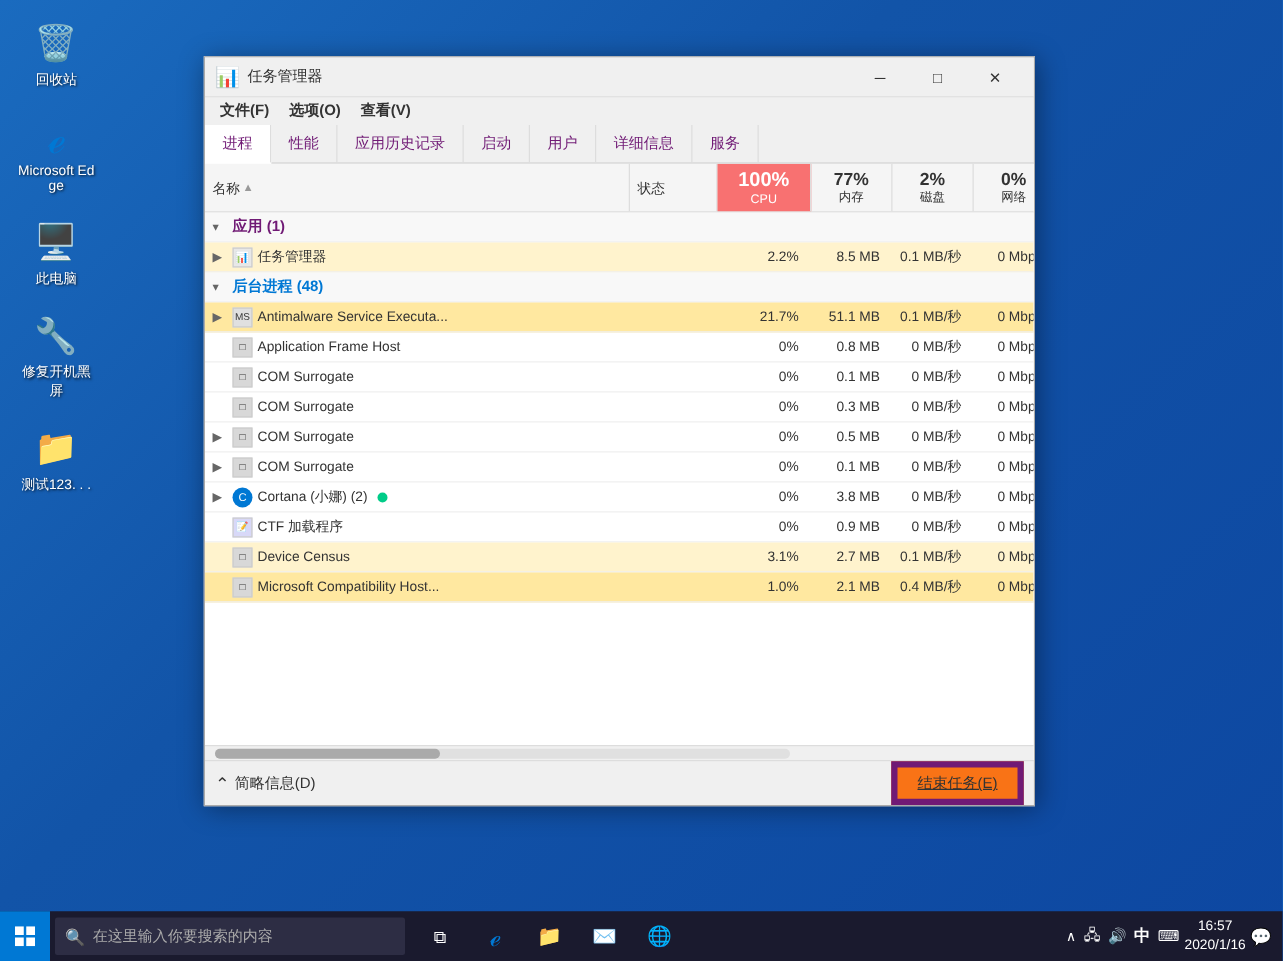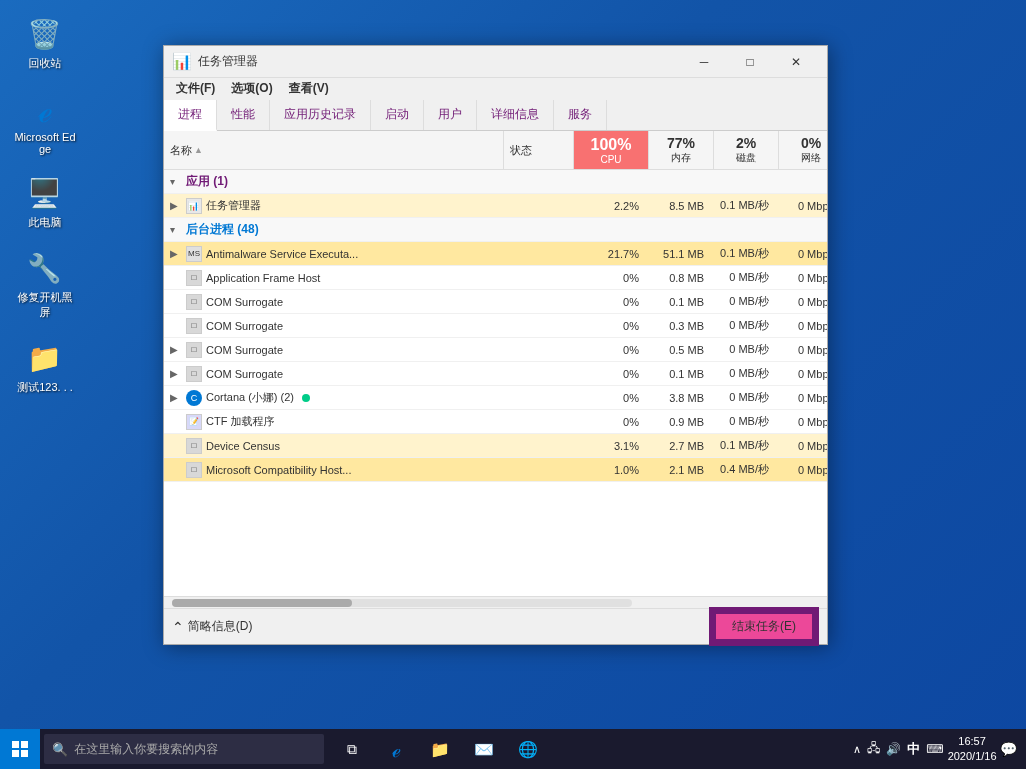--- a/index.html
+++ b/index.html
@@ -326,25 +326,26 @@
       display: flex;
       align-items: center;
       gap: 4px;
       font-size: 12px;
       color: #333;
       cursor: pointer;
     }
     .end-task-btn {
       margin-left: auto;
       padding: 4px 16px;
-      background: #ec4899;
-      border: 7px solid #701a75;
+      background: #f97316;
+      border: 5px solid #701a75;
       font-size: 12px;
       cursor: pointer;
       color: #333;
+      text-decoration: underline;
     }
 
     
     .cortana-dot {
       width: 8px;
       height: 8px;
       background: #00cc88;
       border-radius: 50%;
       margin-left: 4px;
     }

